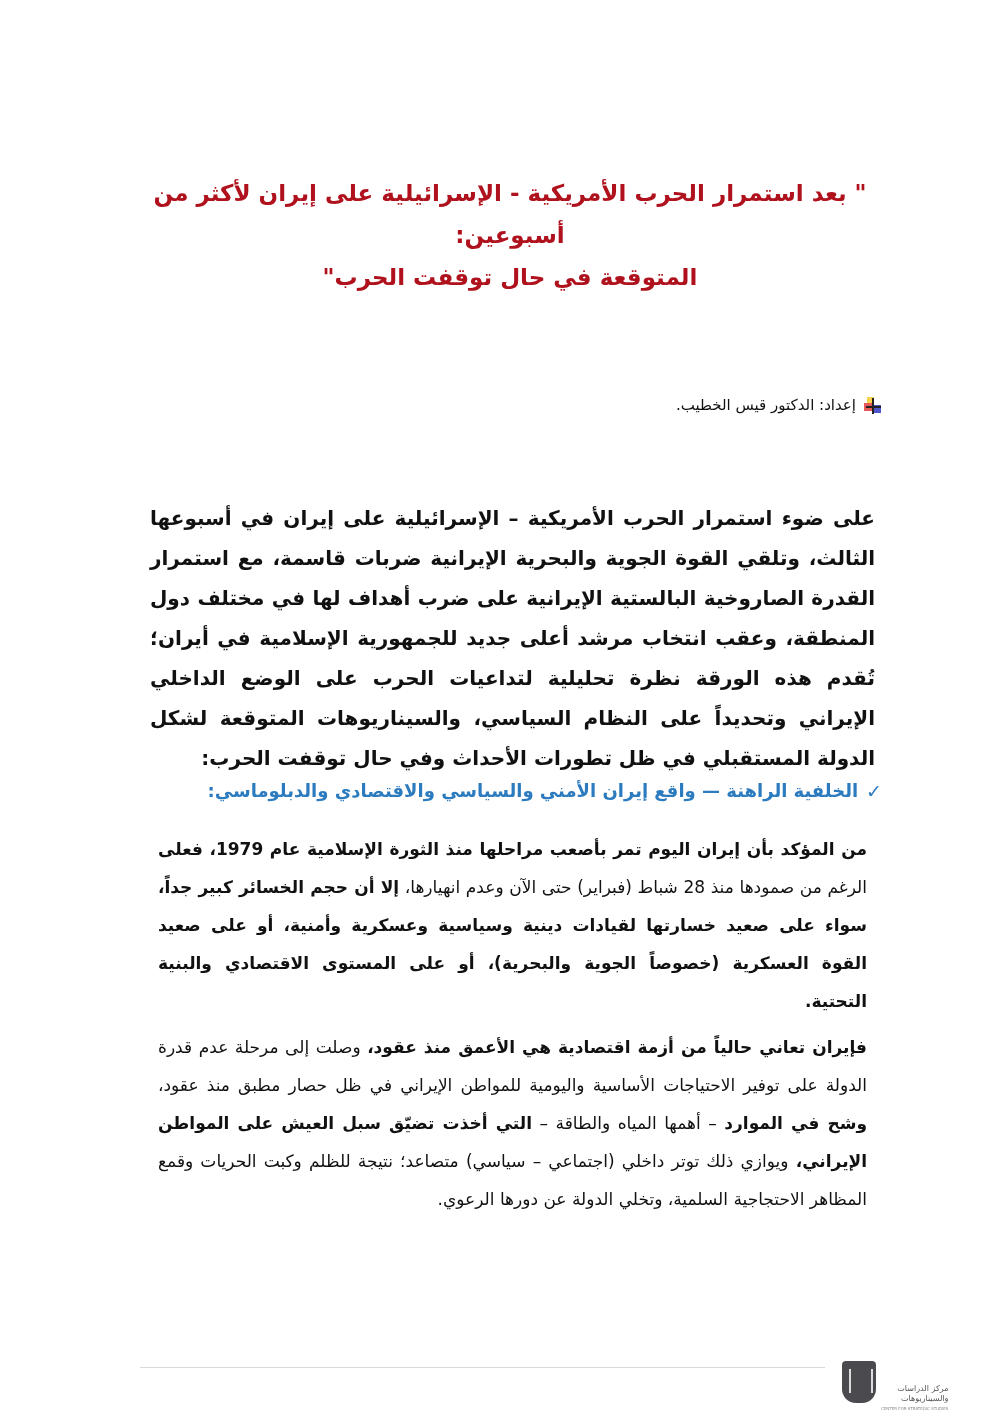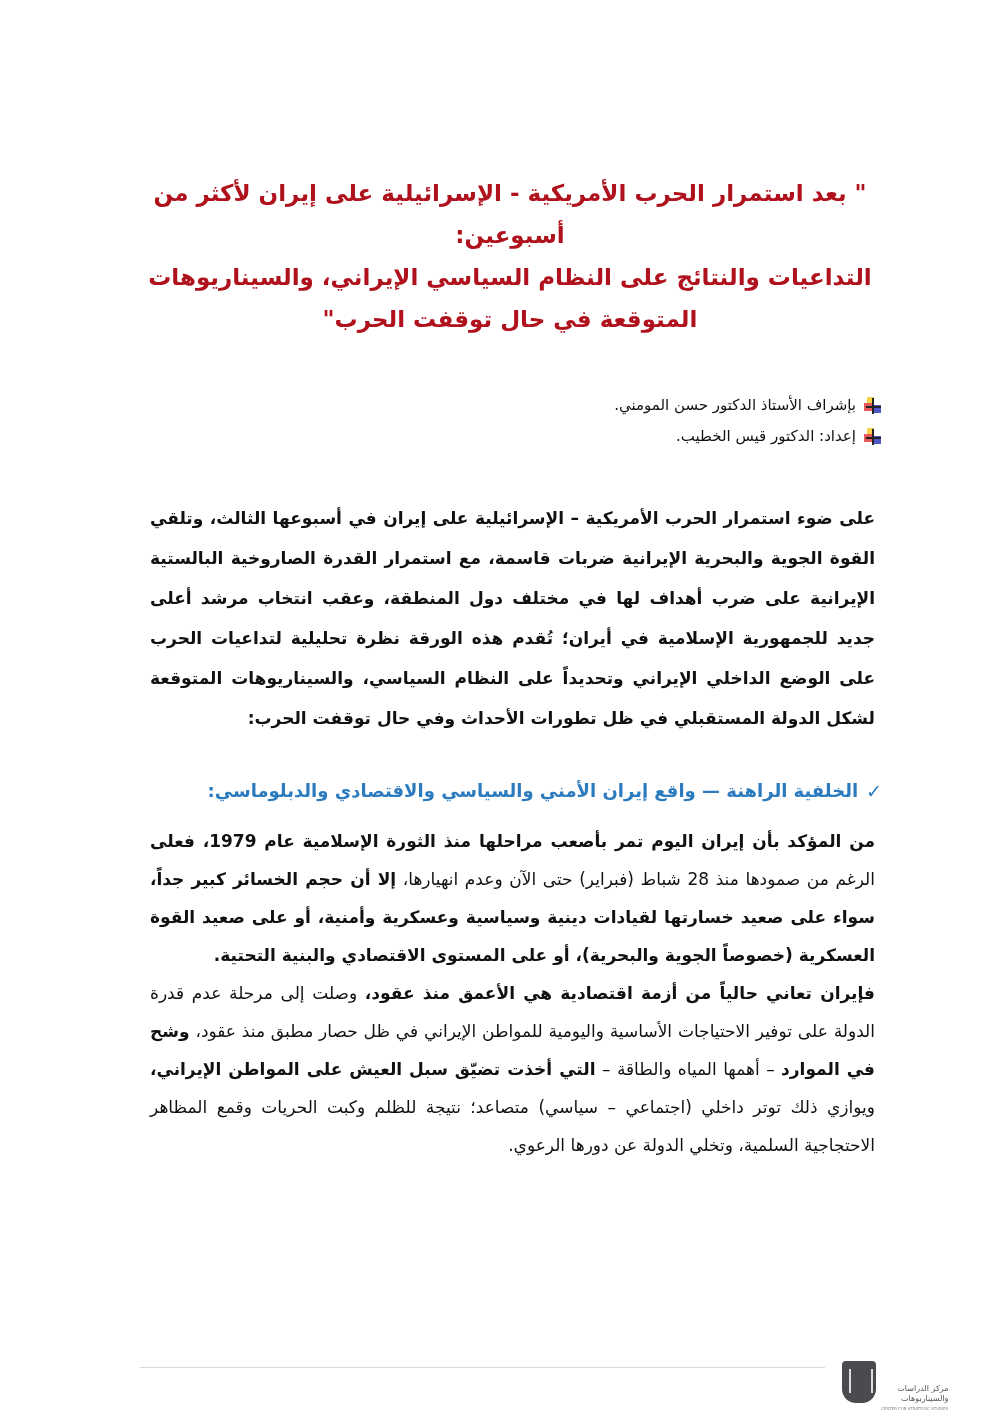--- a/index.html
+++ b/index.html
@@ -9,58 +9,47 @@
            text-align: center; color: #b0121d; font-weight: bold; font-size: 23px; line-height: 42px; }
   .bullets { position: absolute; right: 118px; top: 390px; direction: rtl; }
   .bullet { display: flex; align-items: center; font-size: 15px; line-height: 31px; color: #111; }
   .bullet-icon { width: 18px; height: 18px; position: relative; margin-left: 8px; flex: none; }
   .bullet-icon .a { position:absolute; left:3px; top:0; width:7px; height:9px; background:#f6d14a; }
   .bullet-icon .b { position:absolute; left:0; top:6px; width:8px; height:8px; background:#e85a5a; }
   .bullet-icon .c { position:absolute; left:8px; top:8px; width:9px; height:8px; background:#4c57c9; }
   .bullet-icon .v { position:absolute; left:8px; top:1px; width:2px; height:16px; background:#222; }
   .bullet-icon .h { position:absolute; left:2px; top:9px; width:15px; height:2px; background:#222; }
   .intro { position: absolute; left: 150px; width: 725px; top: 498px; direction: rtl;
-           text-align: justify; text-align-last: right; font-weight: bold; font-size: 17px; line-height: 40px; }
+           text-align: justify; text-align-last: right; font-weight: bold; font-size: 20px; line-height: 40px; }
   .section-head { position: absolute; right: 118px; top: 776px; direction: rtl; color: #2c7bbf;
                   font-weight: bold; font-size: 18px; line-height: 30px; display: flex; align-items: center; }
   .check { margin-left: 8px; font-size: 19px; color: #2c7bbf; }
   .body-text { position: absolute; left: 150px; width: 725px; top: 822px; direction: rtl;
                text-align: justify; text-align-last: right; font-size: 17px; line-height: 38px; }
-  .body-text p { margin: 0; }
+  .body-text p { margin: 8px; }
   .b { font-weight: bold; }
   .footer-line { position: absolute; left: 140px; width: 685px; top: 1367px; height: 1px; background: #d9d9d9; }
   .page-num { position: absolute; left: 140px; top: 1424px; font-size: 14px; color: #111; font-weight: bold; }
   .page-word { color: #8a8a8a; font-weight: normal; letter-spacing: 4px; }
   .logo { position: absolute; left: 842px; top: 1350px; display: flex; align-items: center; }
   .shield { width: 34px; height: 42px; background: #4a4a4f; border-radius: 4px 4px 14px 14px; position: relative; }
   .shield::after { content: ""; position: absolute; left: 7px; top: 8px; width: 20px; height: 24px;
                    border-left: 2px solid #ddd; border-right: 2px solid #ddd; }
   .logo-text { margin-left: 5px; direction: rtl; font-size: 8px; line-height: 10px; color: #555; text-align: right; margin-top: 34px; }
   .logo-sub { font-size: 4px; color: #888; direction: ltr; }
 </style>
 </head>
 <body>
 
 <div class="title">
   <div>" بعد استمرار الحرب الأمريكية - الإسرائيلية على إيران لأكثر من أسبوعين:</div>
-  <div>التداعيات والنتائج على النظام السياسي الإيراني، والسيناريوهات</div>
   <div>المتوقعة في حال توقفت الحرب"</div>
 </div>
 
 <div class="bullets">
-  <div class="bullet">
-    <span class="bullet-icon">
-        <i class="a"></i>
-        <i class="b"></i>
-        <i class="c"></i>
-        <i class="v"></i>
-        <i class="h"></i>
-      </span>
-    <span>بإشراف الأستاذ الدكتور حسن المومني.</span>
-  </div>
   <div class="bullet">
     <span class="bullet-icon">
         <i class="a"></i>
         <i class="b"></i>
         <i class="c"></i>
         <i class="v"></i>
         <i class="h"></i>
       </span>
     <span>إعداد: الدكتور قيس الخطيب.</span>
   </div>

